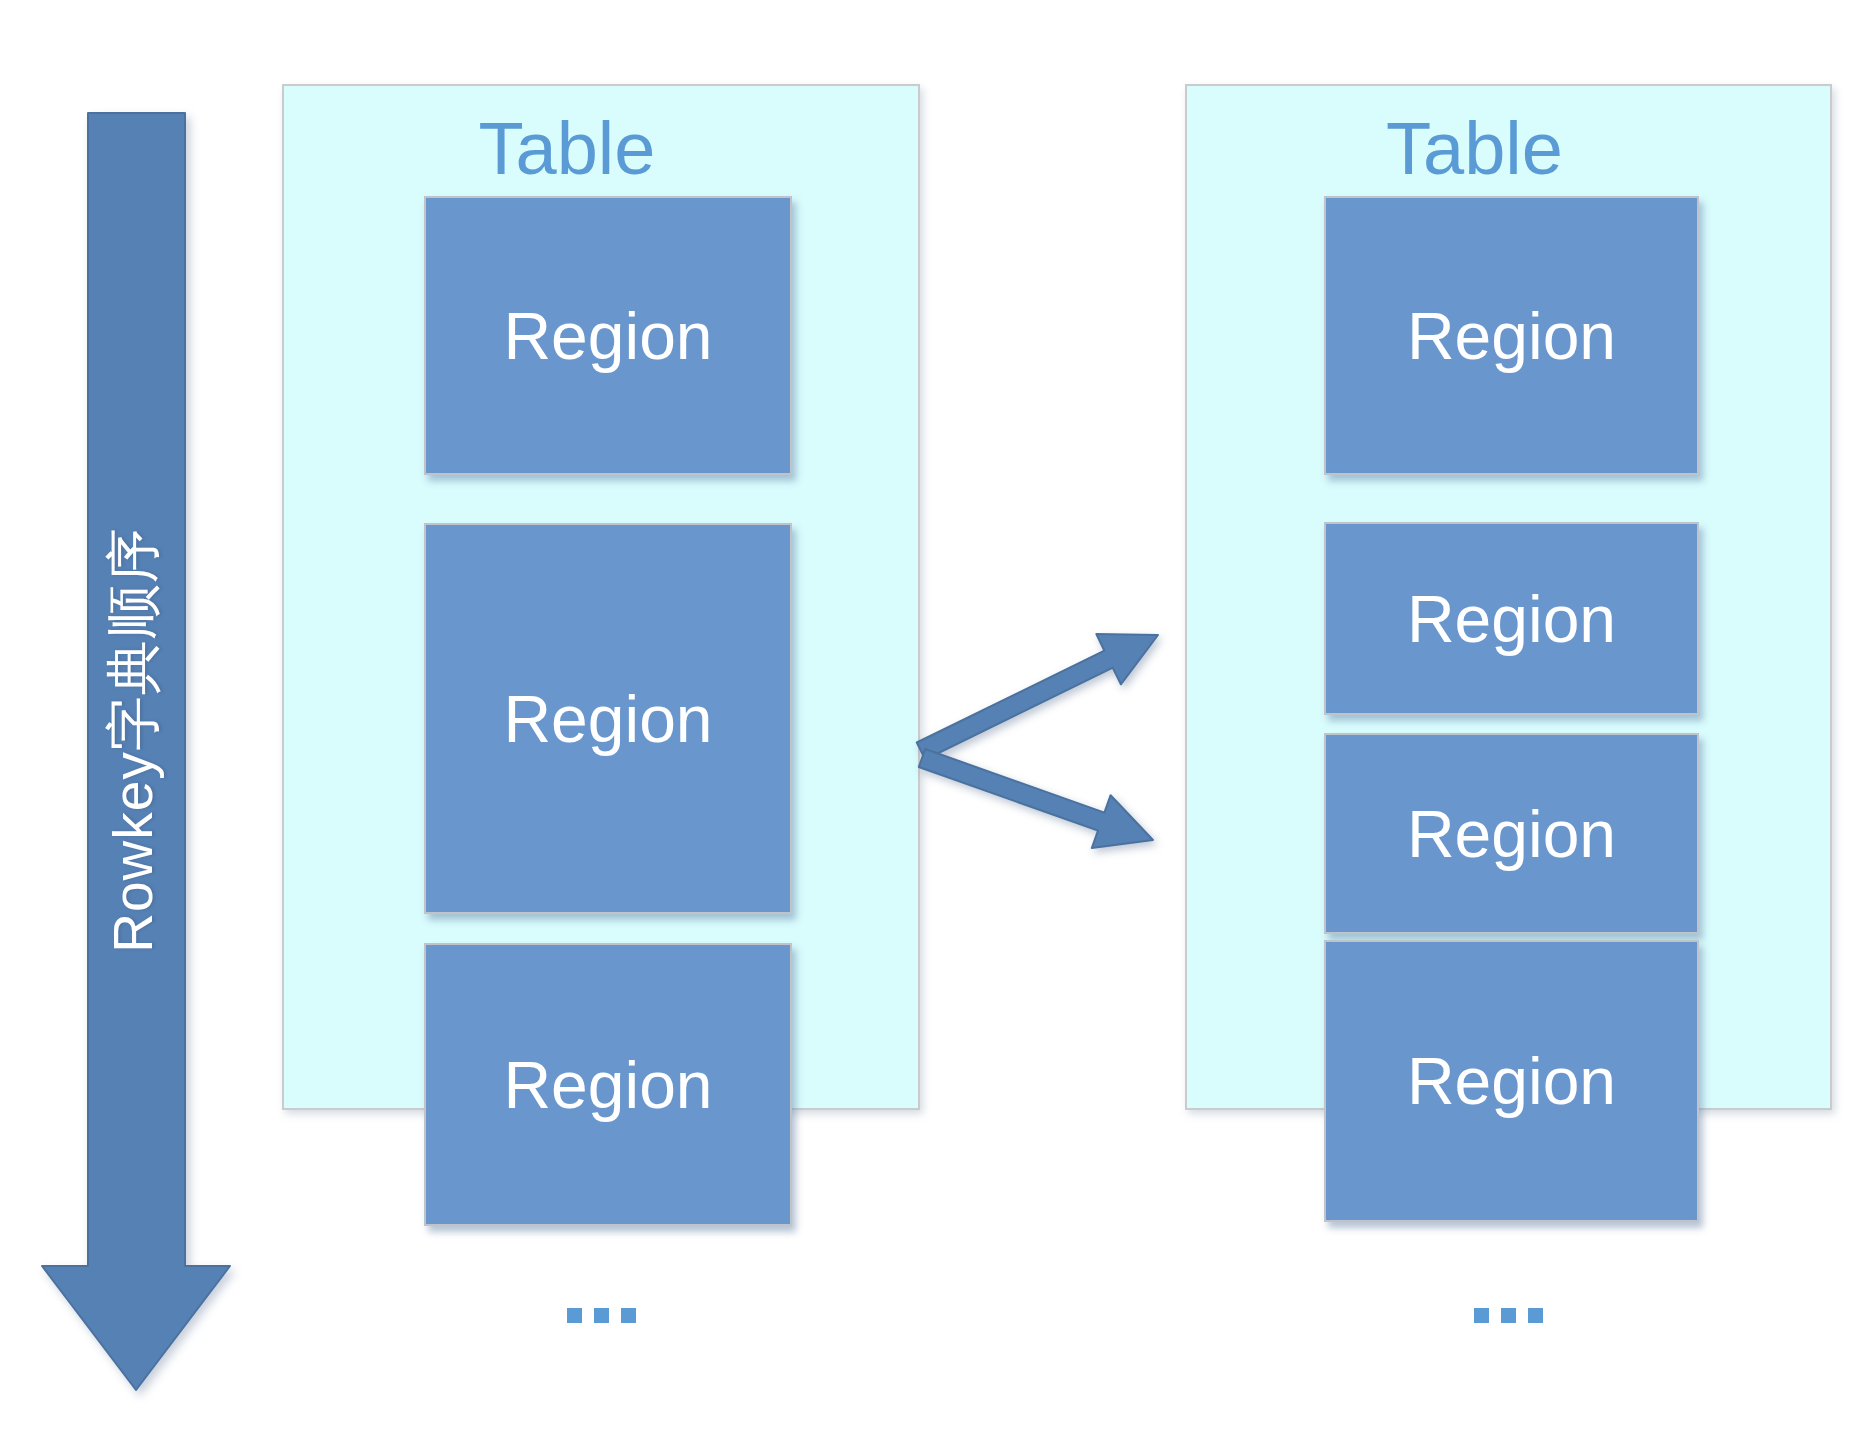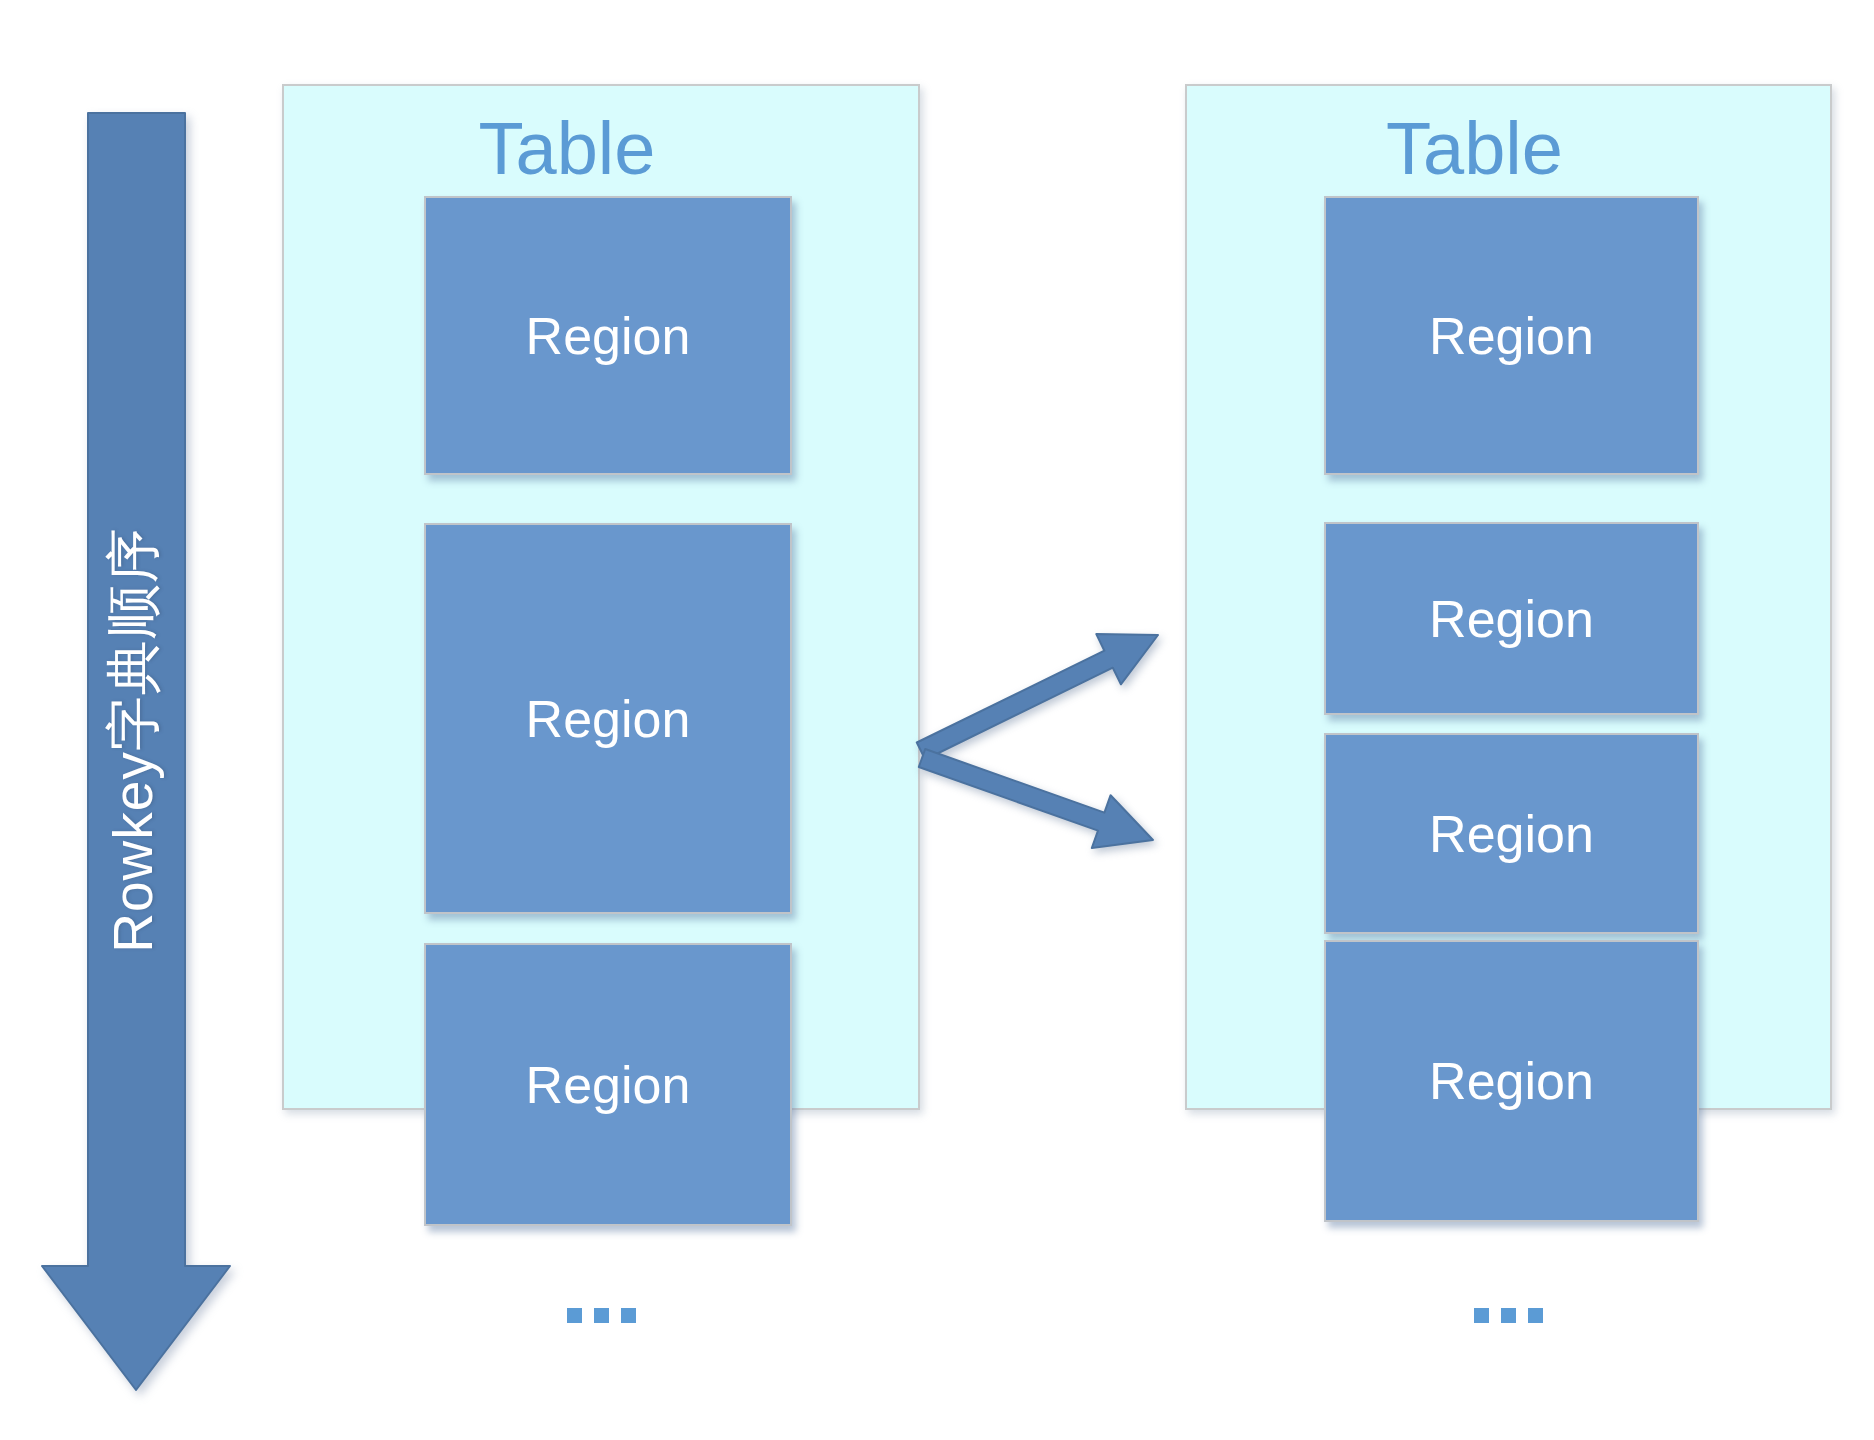--- a/index.html
+++ b/index.html
@@ -65,21 +65,21 @@
   .region{
     position:absolute;
     background:var(--regionFill);
     border:2px solid var(--regionBorder);
     box-shadow:4px 6px 7px rgba(96,125,165,.45);
     box-sizing:border-box;
     display:flex;align-items:center;justify-content:center;
   }
   .region-label{
     color:var(--regionText);
-    font-size:52px;
+    font-size:66px;
     line-height:1;
   }
   .table--left .region{left:140px;width:368px;}
   .table--right .region{left:137px;width:375px;}
   .lr1{top:110px;height:279px;}
   .lr2{top:437px;height:391px;}
   .lr3{top:857px;height:283px;}
   .rr1{top:110px;height:279px;}
   .rr2{top:436px;height:193px;}
   .rr3{top:647px;height:201px;}

